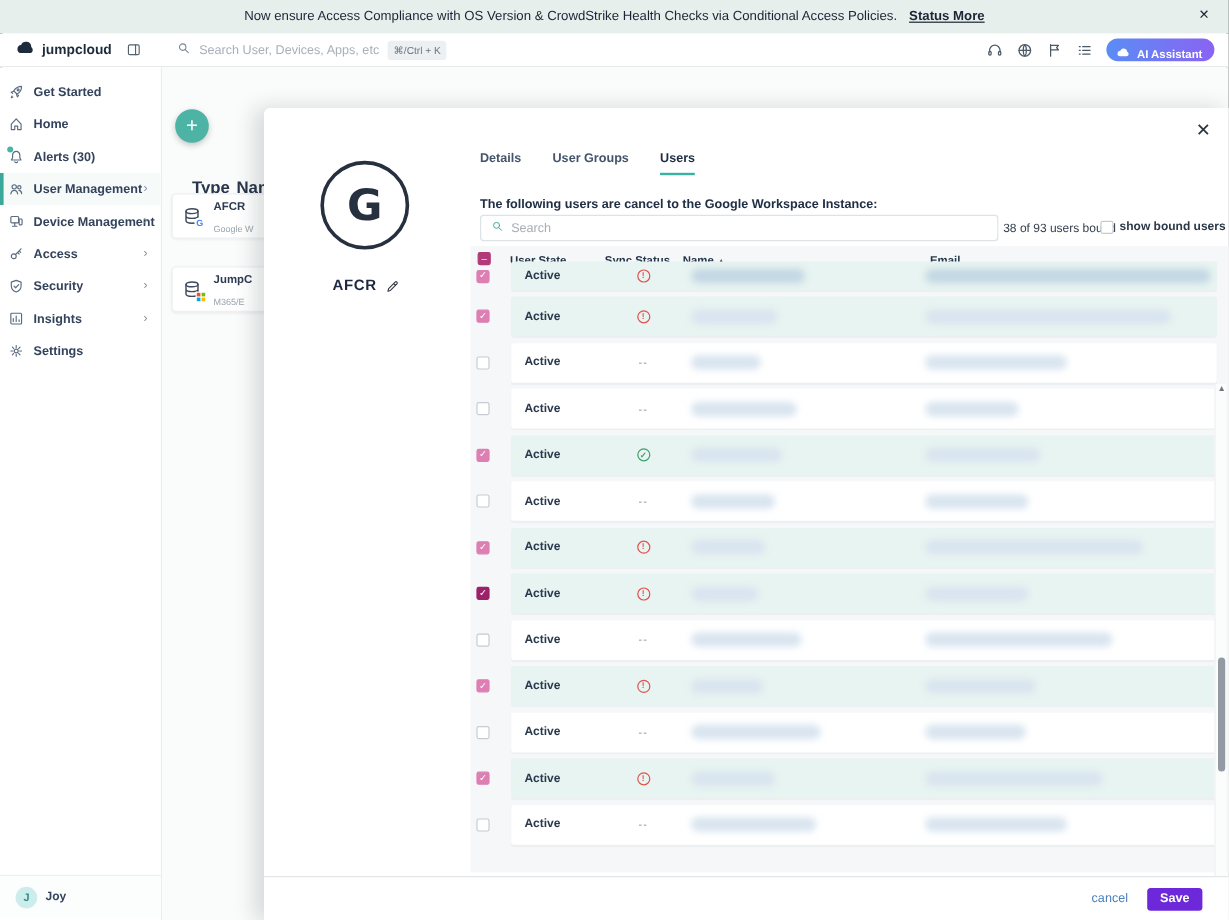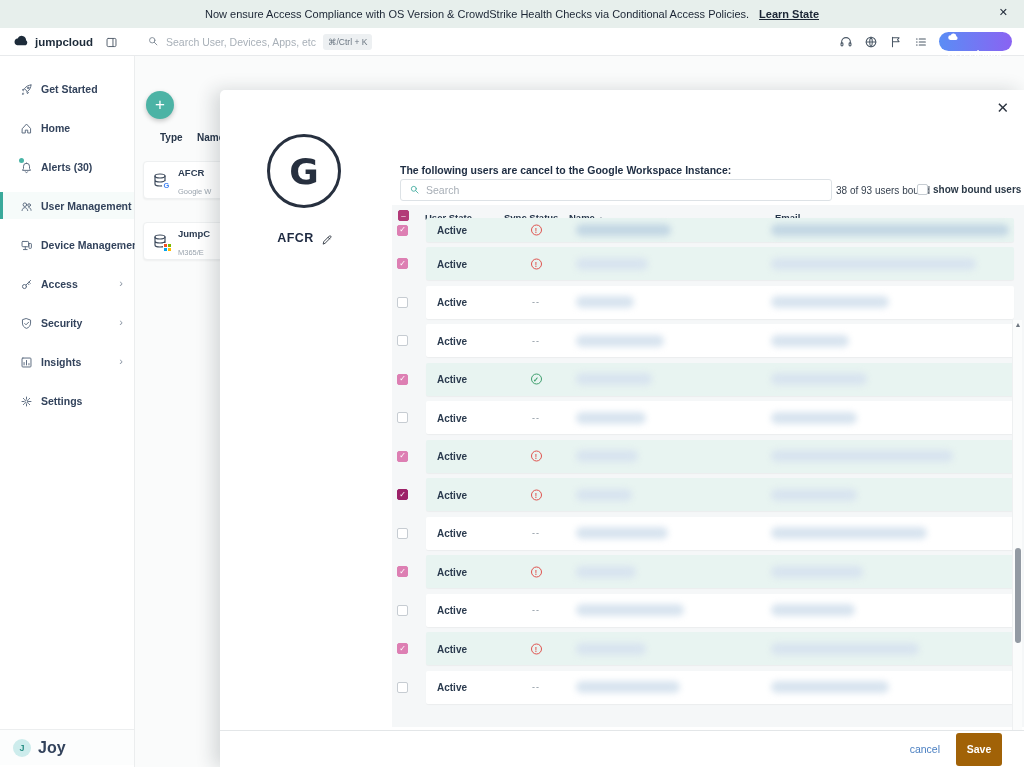--- a/index.html
+++ b/index.html
@@ -22,47 +22,47 @@
   .collapse { width:14px; height:14px; color:#55616e; margin-right:14px; }
   .collapse svg { width:13px; height:13px; }
   .gsearch { display:flex; align-items:center; gap:7px; margin-left:14px; flex:0 0 auto; }
   .gsearch svg { width:12px; height:12px; color:#7c8793; }
   .gsearch input { border:none; outline:none; font-size:10.5px; width:150px; color:#333; font-family:"Liberation Sans",sans-serif; }
   .gsearch input::placeholder { color:#a8b0b8; }
   .kbd { background:#edf0f2; border-radius:3px; font-size:8.5px; color:#6b7682; padding:3px 5px; }
   .appbar .right { margin-left:auto; display:flex; align-items:center; gap:11px; padding-right:12px; }
   .hicon { width:14px; height:14px; color:#4b5866; cursor:pointer; }
   .hicon svg { width:14px; height:14px; }
-  .ai-btn { display:flex; align-items:flex-start; gap:5px; height:19px; padding:0 10px 0 8px; border-radius:10px;
-            background:linear-gradient(90deg,#5a8df5,#8a63f2); color:#fff; font-size:9.5px; font-weight:bold; cursor:pointer;flex-direction:column; }
+  .ai-btn { display:flex; align-items:flex-end; gap:5px; height:19px; padding:0 10px 0 8px; border-radius:10px;
+            background:linear-gradient(90deg,#5a8df5,#8a63f2); color:#fff; font-size:9.5px; font-weight:bold; cursor:pointer; }
   .ai-btn svg { width:12px; height:9px; }
 
   
   .sidebar { position:absolute; left:0; top:56px; width:135px; height:711px; background:#fff; border-right:1px solid #ebedee; }
   .nav { padding-top:7px; }
-  .nav-item { position:relative; display:flex; align-items:center; height:27px; padding-left:20px; cursor:pointer;margin-top:12px; }
+  .nav-item { position:relative; display:flex; align-items:center; height:27px; padding-left:7px; cursor:pointer; }
   .nav-item .nav-icon { width:13px; height:13px; color:#5c6b80; margin-right:8px; position:relative; }
   .nav-item .nav-icon svg { width:13px; height:13px; }
   .nav-item .nav-label { font-size:10.5px; font-weight:bold; color:#33435c; white-space:nowrap; }
   .nav-item .nav-chevron { position:absolute; right:11px; color:#8a95a3; font-size:11px; line-height:1; }
   .nav-item.active { background:#f6fbfa; box-shadow: inset 3px 0 0 #3aa99b; }
   .nav-dot { position:absolute; left:-1px; top:-2px; width:5px; height:5px; border-radius:50%; background:#49b5a7; }
   .userbox { position:absolute; left:0; bottom:2px; width:134px; height:36px; border-top:1px solid #eceeef;
              display:flex; align-items:center; gap:7px; padding-left:13px; background:#fcfdfd; }
   .avatar { width:18px; height:18px; border-radius:50%; background:#cdecec; color:#2a8f85; font-size:9px; font-weight:bold;
             display:flex; align-items:center; justify-content:center; }
-  .uname { font-size:16px; font-weight:bold; color:#33435c; }
+  .uname { font-size:10px; font-weight:bold; color:#33435c; }
 
   
   .main { position:absolute; left:135px; top:56px; width:889px; height:711px; background:#fafbfb; }
   .titleband { position:absolute; left:0; top:0; width:100%; height:29px; background:#fff; border-bottom:1px solid #e7e9ea; }
   .titleband .title { position:absolute; left:13px; top:7px; font-size:14px; font-weight:bold; color:#16223c; }
   .addbtn { position:absolute; left:11px; top:35px; width:28px; height:28px; border-radius:50%; background:#4cb3a5; color:#fff;
             font-size:17px; display:flex; align-items:center; justify-content:center; box-shadow:0 2px 5px rgba(0,0,0,.22); cursor:pointer; }
-  .dirhead { position:absolute; top:76px; font-size:10px; font-weight:bold; color:#27364a; }
+  .dirhead { position:absolute; top:92px; font-size:14px; font-weight:bold; color:#27364a; }
   .dirhead.c1 { left:25px; } .dirhead.c2 { left:62px; }
   .dircard { position:absolute; left:8px; width:112px; height:38px; background:#fff; border:1px solid #eef0f1; border-radius:4px;
              box-shadow:0 1px 2px rgba(0,0,0,.05); display:flex; align-items:center; cursor:pointer; overflow:hidden; }
   .dircard .dbicon { position:relative; width:16px; height:16px; margin-left:8px; color:#3d4a5c; flex:0 0 auto; }
   .dircard .dbicon svg { width:16px; height:16px; }
   .minig { position:absolute; right:-3px; bottom:-2px; width:9px; height:9px; background:#fff; border-radius:50%;
            font-size:7.5px; font-weight:bold; color:#4285F4; display:flex; align-items:center; justify-content:center; }
   .minims { position:absolute; right:-3px; bottom:-2px; width:8px; height:8px; display:grid; grid-template-columns:1fr 1fr; gap:1px; background:#fff; padding:0.5px; }
   .minims i:nth-child(1){background:#f25022;} .minims i:nth-child(2){background:#7fba00;}
   .minims i:nth-child(3){background:#00a4ef;} .minims i:nth-child(4){background:#ffb900;}
@@ -132,31 +132,31 @@
   
   .sbar { position:absolute; right:2px; top:115px; width:10px; height:512px; background:#fbfcfc; border-left:1px solid #eef0f1; }
   .sbar .arr { position:absolute; left:0; width:10px; text-align:center; font-size:7px; color:#6f7781; }
   .sbar .arr.up { top:1px; }
   .sbar .thumb { position:absolute; left:2px; top:228px; width:6px; height:95px; background:#939aa3; border-radius:3px; cursor:grab; }
 
   
   .dfooter { position:absolute; left:0; right:0; bottom:0; height:37px; background:#fff; border-top:1px solid #e3e6e8;
              display:flex; align-items:center; justify-content:flex-end; gap:16px; padding-right:22px; border-radius:0; }
   .cancel { font-size:10.5px; color:#4a7fc1; cursor:pointer; }
-  .savebtn { width:46px; height:33px; background:#a16207; border-radius:3px; color:#fff; font-size:10.5px; font-weight:bold;
+  .savebtn { width:46px; height:19px; background:#6d28d9; border-radius:3px; color:#fff; font-size:10.5px; font-weight:bold;
              display:flex; align-items:center; justify-content:center; cursor:pointer; }
 </style>
 </head>
 <body>
 
 <div class="frame">
 
   <div class="banner">
     <span>Now ensure Access Compliance with OS Version &amp; CrowdStrike Health Checks via Conditional Access Policies.</span>
-    <span class="link">Learn State</span>
+    <span class="link">Status More</span>
     <span class="close">✕</span>
   </div>
 
   <div class="appbar">
     <div class="logo">
       <span><svg viewBox="0 0 20 14">
             <path d="M5 12a4 4 0 0 1 .4-7.9A5.2 5.2 0 0 1 15.4 6 3.6 3.6 0 0 1 15 12z" fill="#1d2b3a"></path>
           </svg></span>
       <span class="word">jumpcloud</span>
     </div>
@@ -308,20 +308,25 @@
     <div class="gcircle">
       <span class="gletter">G</span>
     </div>
     <div class="dname-row">
       <span class="dname">AFCR</span>
       <span class="pencil"><svg viewBox="0 0 16 16" fill="none" stroke="currentColor" stroke-width="1.2" stroke-linecap="round" stroke-linejoin="round">
             <path d="M3 13l.8-3L11 2.8a1.4 1.4 0 0 1 2 2L5.8 12zM9.5 4.5l2 2"></path>
           </svg></span>
     </div>
 
+    <div class="tabs" id="tabs">
+        <span class="tab">Details</span>
+        <span class="tab">User Groups</span>
+        <span class="tab active">Users</span>
+      </div>
 
     <div class="desc">The following users are cancel to the Google Workspace Instance:</div>
 
     <div class="dsearch">
       <span><svg viewBox="0 0 16 16" fill="none" stroke="currentColor" stroke-width="1.2" stroke-linecap="round" stroke-linejoin="round">
             <circle cx="7" cy="7" r="3.6"></circle>
             <path d="M9.8 9.8L13.2 13.2"></path>
           </svg></span>
       <input placeholder="Search" style="">
     </div>

